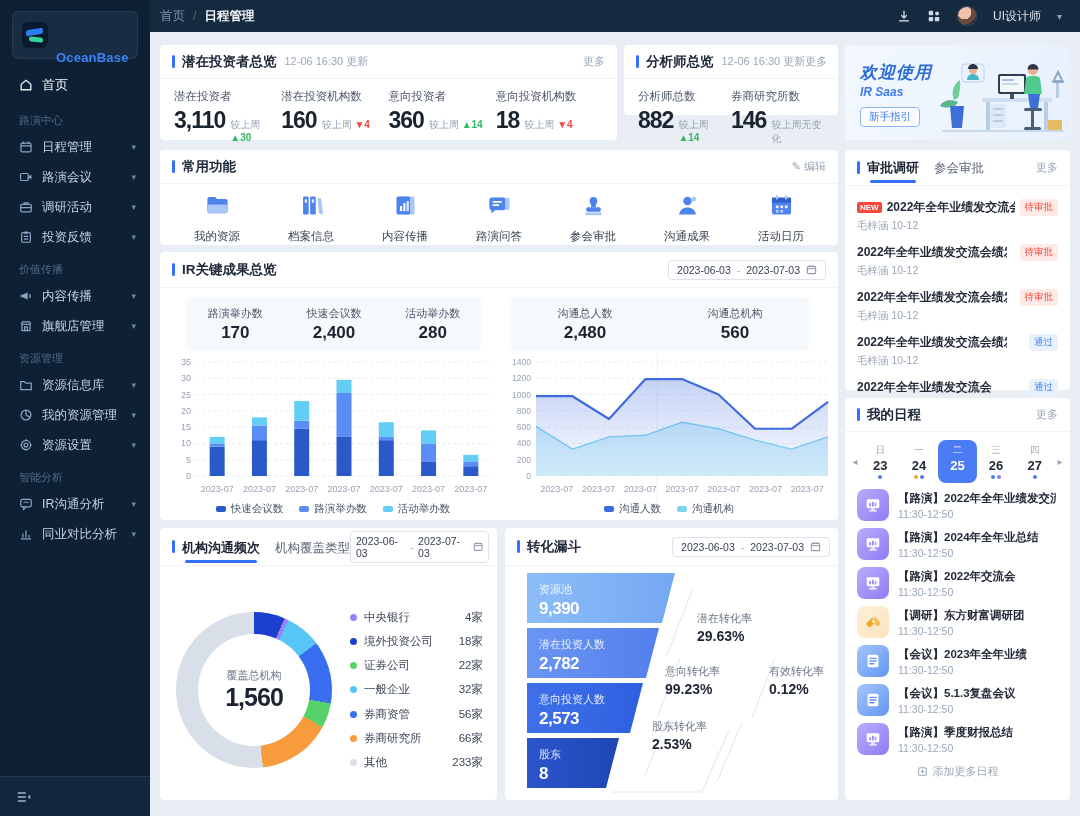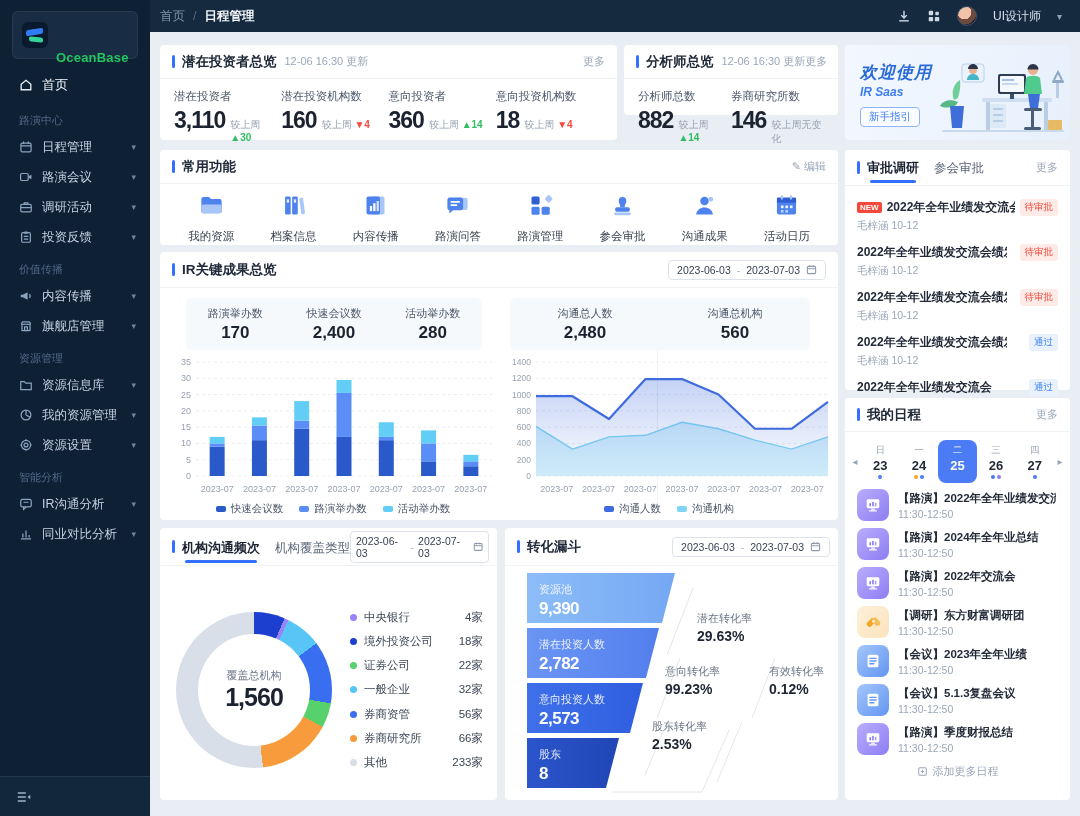--- a/index.html
+++ b/index.html
@@ -13,21 +13,21 @@
   .tb-icon{color:#cfdae6;display:flex;align-items:center;}
   .avatar{width:20px;height:20px;border-radius:50%;background:radial-gradient(circle at 35% 30%,#f0c3a8 0 40%,#6e4a3e 41% 70%,#2d2330 71%);border:1px solid #3a5068;}
   .tb-user{color:#d7e0ea;font-size:12px;}
   .tb-chev{color:#8aa0bc;font-size:10px;}
   
   .sidebar{position:absolute;left:0;top:0;width:150px;height:816px;background:#0e2034;z-index:4;display:flex;flex-direction:column;}
   .logo-tile{margin:11px 12px 6px 12px;height:48px;background:#182c44;border:1px solid rgba(255,255,255,.07);border-radius:6px;display:flex;align-items:center;gap:8px;padding:0 9px;}
   .logo-mark{width:26px;height:26px;border-radius:6px;background:#0a1a2e;position:relative;overflow:hidden;flex:none;}
   .logo-w1{position:absolute;left:4px;top:7px;width:17px;height:6px;background:#2f7df6;border-radius:2px;transform:skewY(-8deg);}
   .logo-w2{position:absolute;left:7px;top:15px;width:14px;height:5px;background:#35d39a;border-radius:2px;transform:skewY(6deg);}
-  .logo-text{color:#22c55e;font-size:13px;font-weight:bold;letter-spacing:.2px;margin-top:44px;}
+  .logo-text{color:#3b82f6;font-size:13px;font-weight:bold;letter-spacing:.2px;margin-top:44px;}
   .side-home{display:flex;align-items:center;gap:9px;padding:11px 0 9px 19px;color:#f0f5fa;font-size:13px;}
   .grp-label{padding:10px 0 4px 19px;font-size:11px;color:#51688a;}
   .side-item{display:flex;align-items:center;gap:9px;height:30px;padding-left:19px;color:#c6d2e2;font-size:12.5px;cursor:pointer;}
   .side-item .sic{color:#8aa3c0;display:flex;}
   .side-item .chev{margin-left:auto;margin-right:14px;color:#6d86a3;font-size:9px;}
   .side-foot{margin-top:auto;height:40px;border-top:1px solid rgba(255,255,255,.08);background:#12263c;display:flex;align-items:center;padding-left:16px;color:#9fb2c9;}
   
   .card{position:absolute;background:#fff;border-radius:4px;}
   .chead{display:flex;align-items:center;height:34px;padding:0 12px;border-bottom:1px solid #f0f2f6;}
   .chead.nb{border-bottom:none;}
@@ -421,29 +421,20 @@
             </svg></span>
           <span class="func-label">内容传播</span>
         </div>
         <div class="func-item">
           <span><svg width="27" height="27" viewBox="0 0 24 24" fill="none">
               <rect x="8" y="5" width="13" height="11" rx="2" fill="#a9c6f8"></rect>
               <path d="M3 6.8c0-1.1.9-2 2-2h10c1.1 0 2 .9 2 2v7.4c0 1.1-.9 2-2 2H8l-3.2 3v-3H5c-1.1 0-2-.9-2-2z" fill="#4e83ee"></path>
               <path d="M6.5 8.7h7M6.5 11.7h4.5" stroke="#fff" stroke-width="1.5" stroke-linecap="round"></path>
             </svg></span>
           <span class="func-label">路演问答</span>
-        </div>
-        <div class="func-item">
-          <span><svg width="27" height="27" viewBox="0 0 24 24" fill="none">
-              <rect x="4" y="4" width="7.2" height="7.2" rx="1.4" fill="#2f5fd0"></rect>
-              <rect x="13" y="13" width="7.2" height="7.2" rx="1.4" fill="#4e83ee"></rect>
-              <rect x="4" y="13" width="7.2" height="7.2" rx="1.4" fill="#4e83ee"></rect>
-              <rect x="16.6" y="3.4" width="5.4" height="5.4" rx="1.2" fill="#a9c6f8" transform="rotate(45 19.3 6.1)"></rect>
-            </svg></span>
-          <span class="func-label">路演管理</span>
         </div>
         <div class="func-item">
           <span><svg width="27" height="27" viewBox="0 0 24 24" fill="none">
               <path d="M12 4.5a3.4 3.4 0 0 0-3.4 3.4c0 1.6.9 2.5 1.3 3.6.2.6.1 1.5-.1 2h4.4c-.2-.5-.3-1.4-.1-2 .4-1.1 1.3-2 1.3-3.6A3.4 3.4 0 0 0 12 4.5z" fill="#4e83ee"></path>
               <rect x="5.5" y="13.5" width="13" height="4" rx="1.4" fill="#4e83ee"></rect>
               <rect x="4.5" y="18.2" width="15" height="2.4" rx="1.2" fill="#a9c6f8"></rect>
             </svg></span>
           <span class="func-label">参会审批</span>
         </div>
         <div class="func-item">

